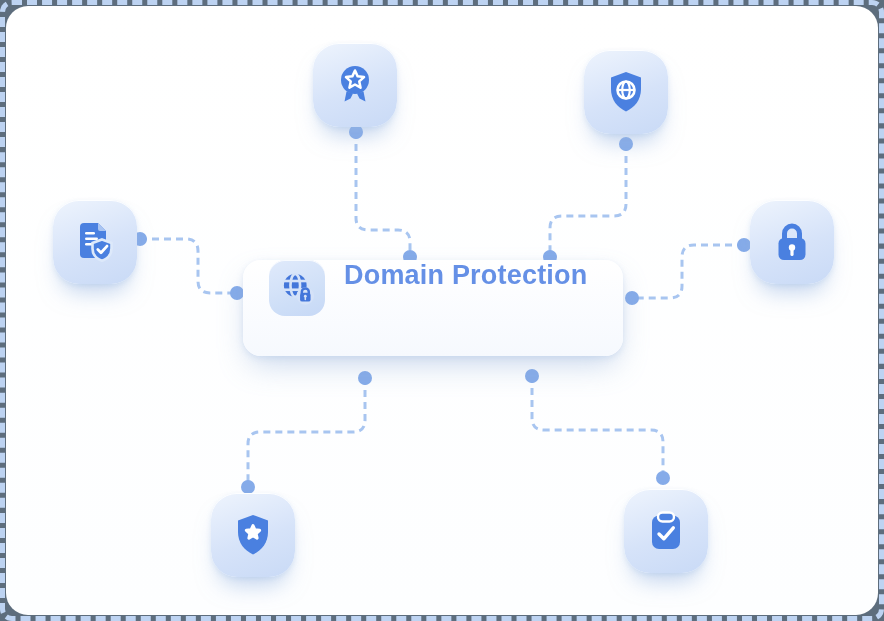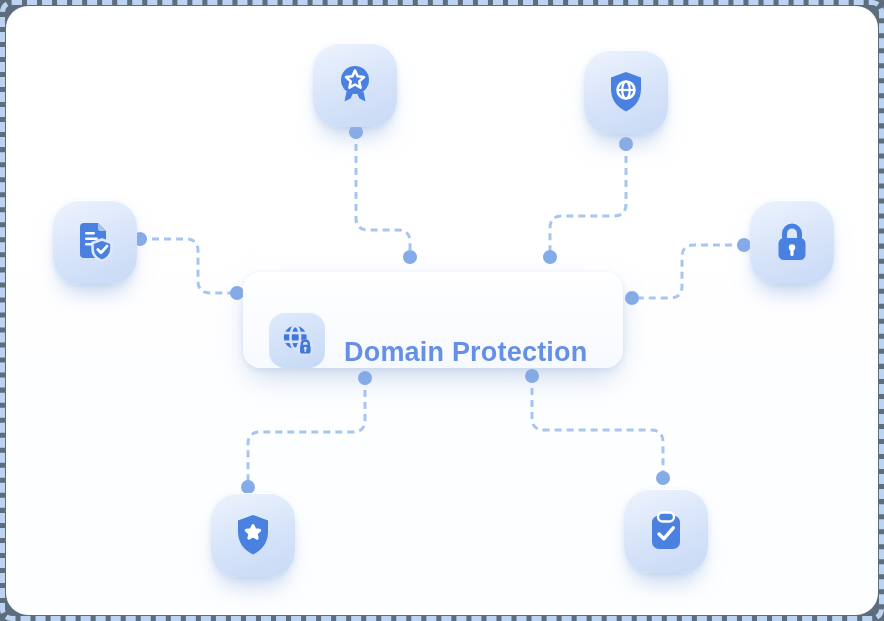--- a/index.html
+++ b/index.html
@@ -10,24 +10,24 @@
   .tile{position:absolute;width:84px;height:84px;border-radius:26px;z-index:3;
         background:linear-gradient(160deg,#eef4fd 0%,#d6e3f9 55%,#c9daf6 100%);
         box-shadow:0 16px 22px -8px rgba(147,178,224,0.55),0 2px 5px rgba(160,190,230,0.25),inset 0 1px 0 rgba(255,255,255,0.9);
         display:flex;align-items:center;justify-content:center;}
   .tile-award{left:313px;top:43px;}
   .tile-shield-globe{left:584px;top:50px;}
   .tile-document{left:53px;top:200px;}
   .tile-lock{left:750px;top:200px;}
   .tile-shield-star{left:211px;top:493px;}
   .tile-clipboard{left:624px;top:489px;}
-  .center-card{position:absolute;left:243px;top:272px;width:380px;height:96px;border-radius:18px;z-index:3;
+  .center-card{position:absolute;left:243px;top:260px;width:380px;height:96px;border-radius:18px;z-index:3;
         background:linear-gradient(180deg,#ffffff 0%,#f6f9fe 100%);
         box-shadow:0 14px 30px -6px rgba(140,170,215,0.45),0 2px 6px rgba(150,180,225,0.25);
-        display:flex;align-items:flex-end;padding-left:26px;box-sizing:border-box;}
+        display:flex;align-items:flex-start;padding-left:26px;box-sizing:border-box;}
   .center-tile{width:56px;height:56px;border-radius:16px;flex:0 0 auto;
         background:linear-gradient(160deg,#e0eafb 0%,#cddef7 70%,#c6d8f6 100%);
         box-shadow:inset 0 1px 0 rgba(255,255,255,0.8);
         display:flex;align-items:center;justify-content:center;}
   .center-label{margin-left:19px;font-size:27px;font-weight:700;color:#6590e6;letter-spacing:0.2px;}
   .icon{display:flex;align-items:center;justify-content:center;}
 </style>
 </head>
 <body>
 

